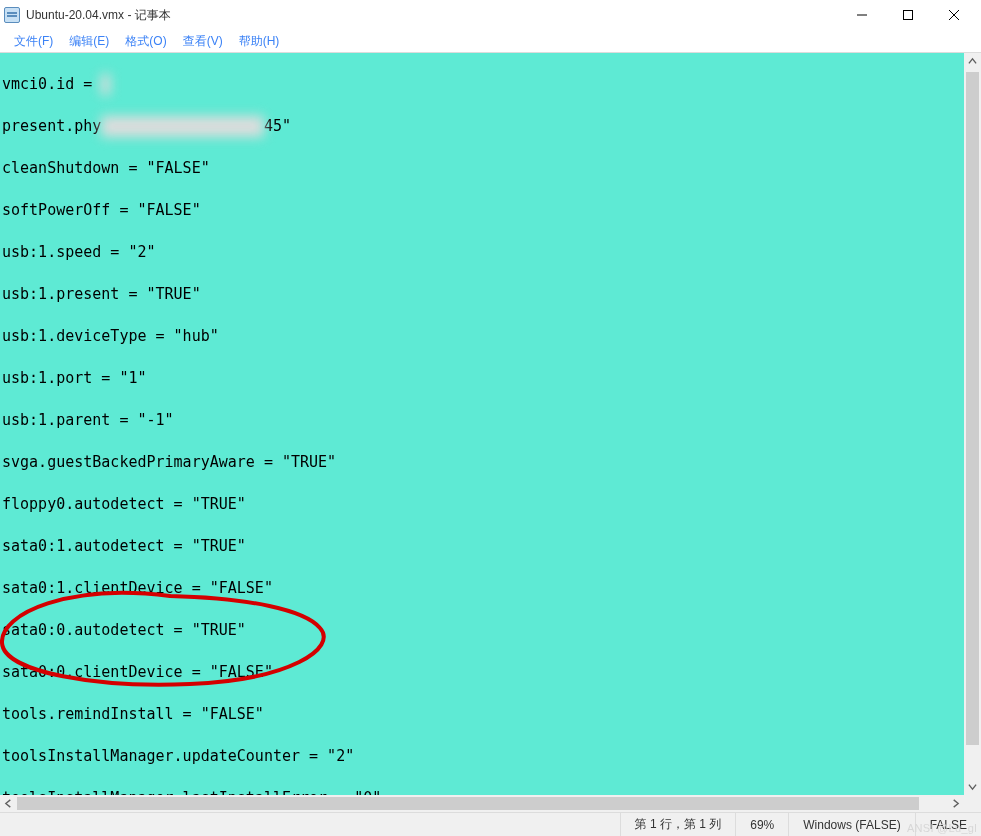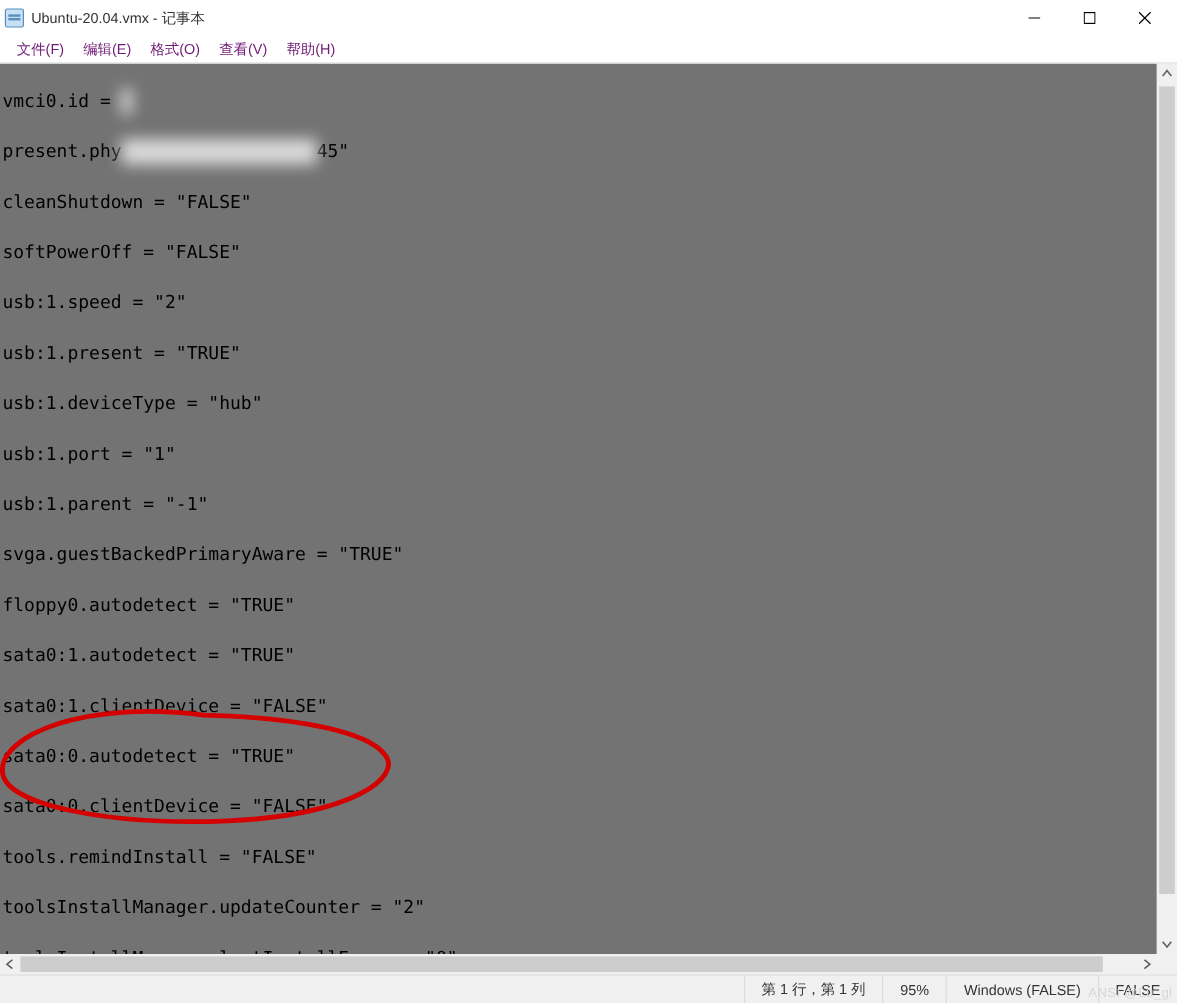--- a/index.html
+++ b/index.html
@@ -9,26 +9,26 @@
   
   .titlebar { height: 30px; display: flex; align-items: center; padding: 0 4px; background: #fff; }
   .titlebar .app-icon { width: 16px; height: 16px; background: #c7e0f4; border: 1px solid #5a8dbd; border-radius: 2px; margin-right: 6px; position: relative; }
   .titlebar .app-icon::after { content: ""; position: absolute; left: 2px; top: 4px; right: 2px; height: 2px; background: #5a8dbd; box-shadow: 0 3px 0 #5a8dbd; }
   .titlebar .title-text { font-size: 12px; color: #333; flex: 0 0 auto; }
   .titlebar .spacer { flex: 1; }
   .win-btn { width: 46px; height: 30px; display: inline-flex; align-items: center; justify-content: center; cursor: pointer; }
   .win-btn svg { width: 10px; height: 10px; }
 
   
-  .menubar { height: 22px; display: flex; align-items: center; padding: 0 6px; font-size: 12px; color: #701a75; gap: 0; }
+  .menubar { height: 22px; display: flex; align-items: center; padding: 0 6px; font-size: 12px; color: #3b82f6; gap: 0; }
   .menubar .menu-item { padding: 2px 8px; cursor: pointer; }
 
   
   .editor-wrap { flex: 1; position: relative; border-top: 1px solid #dcdcdc; overflow: hidden; }
-  .editor { position: absolute; left: 0; top: 0; right: 17px; bottom: 17px; overflow: hidden; background: #737373; }
+  .editor { position: absolute; left: 0; top: 0; right: 17px; bottom: 17px; overflow: hidden; background: #5eead4; }
   .content { font-family: "Microsoft YaHei", Consolas, monospace; font-size: 15px; line-height: 21px; white-space: pre; color: #000; padding: 0 2px; }
   .content .line { display: block; height: 21px; }
   .blur { filter: blur(6px); display: inline-block; background: #dcdcdc; color: #dcdcdc; user-select: none; }
 
   
   .red-annot { position: absolute; pointer-events: none; }
   .red-annot svg { position: absolute; left: 0; top: 0; }
 
   
   .vscroll { position: absolute; right: 0; top: 0; bottom: 17px; width: 17px; background: #f0f0f0; display: flex; flex-direction: column; }
@@ -158,19 +158,19 @@
             <path d="M3 1 L8 5 L3 9" fill="none" stroke="#606060" stroke-width="1.5"></path>
           </svg>
       </div>
     </div>
     <div class="sb-corner"></div>
   </div>
 
   <div class="statusbar">
     <span class="spacer"></span>
     <span class="cell">第 1 行，第 1 列</span>
-    <span class="cell">95%</span>
+    <span class="cell">69%</span>
     <span class="cell">Windows (FALSE)</span>
     <span class="cell">FALSE</span>
   </div>
 
   <div class="watermark">ANSI @Lu_gl</div>
 </div>
 
 </body></html>

